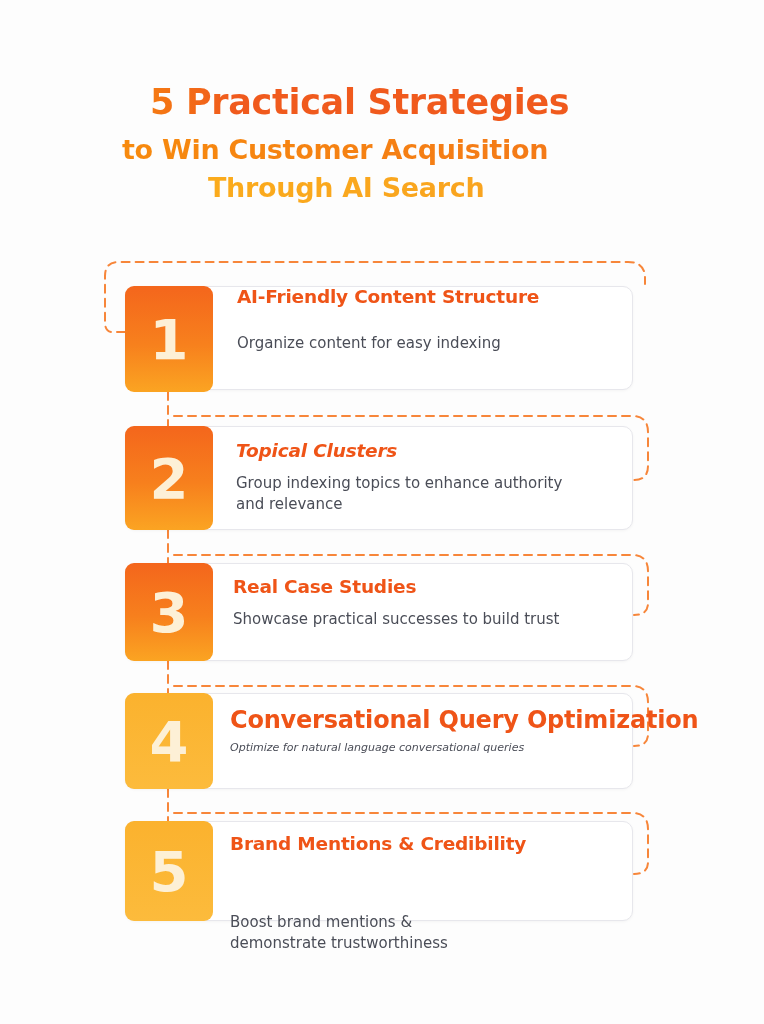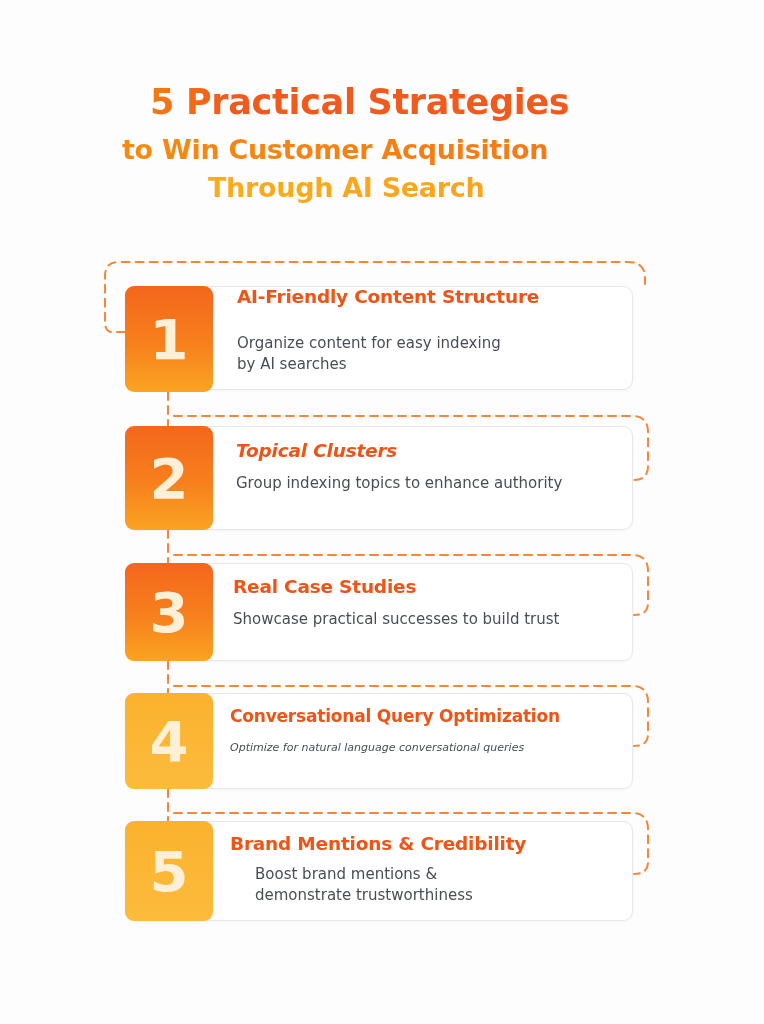--- a/index.html
+++ b/index.html
@@ -136,51 +136,51 @@
   </g>
 </svg>
 
 <div class="card" style="top:286px;height:104px;"></div>
 <div class="num-box num-orange" style="top:286px;height:106px;">
   <span>1</span>
 </div>
 <div class="card-title" style="left:237px;top:286px;">AI-Friendly Content Structure</div>
 <div class="card-desc" style="left:237px;top:333px;">
   <div>Organize content for easy indexing</div>
-  <div>by AI searches</div>
 </div>
 
 <div class="card" style="top:426px;height:104px;"></div>
 <div class="num-box num-orange" style="top:426px;height:104px;">
   <span>2</span>
 </div>
 <div class="card-title" style="left:236px;top:440px;font-style:italic;">Topical Clusters</div>
 <div class="card-desc" style="left:236px;top:473px;">
   <div>Group indexing topics to enhance authority</div>
+  <div>and relevance</div>
 </div>
 
 <div class="card" style="top:563px;height:98px;"></div>
 <div class="num-box num-orange" style="top:563px;height:98px;">
   <span>3</span>
 </div>
 <div class="card-title" style="left:233px;top:576px;">Real Case Studies</div>
 <div class="card-desc" style="left:233px;top:609px;width:380px;">
   <div>Showcase practical successes to build trust</div>
 </div>
 
 <div class="card" style="top:693px;height:96px;"></div>
 <div class="num-box num-yellow" style="top:693px;height:96px;">
   <span>4</span>
 </div>
-<div class="card-title" style="left:230px;top:706px;font-size:17px;">Conversational Query Optimization</div>
+<div class="card-title" style="left:230px;top:706px;font-size:24px;">Conversational Query Optimization</div>
 <div class="card-desc" style="left:230px;top:737px;width:400px;font-size:11px;font-style:italic;">
   <div>Optimize for natural language conversational queries</div>
 </div>
 
 <div class="card" style="top:821px;height:100px;"></div>
 <div class="num-box num-yellow" style="top:821px;height:100px;">
   <span>5</span>
 </div>
 <div class="card-title" style="left:230px;top:833px;text-align:center;">Brand Mentions &amp; Credibility</div>
-<div class="card-desc" style="left:230px;top:864px;margin-left:25px;">
+<div class="card-desc" style="left:230px;top:912px;">
   <div>Boost brand mentions &amp;</div>
   <div>demonstrate trustworthiness</div>
 </div>
 
 </body></html>

